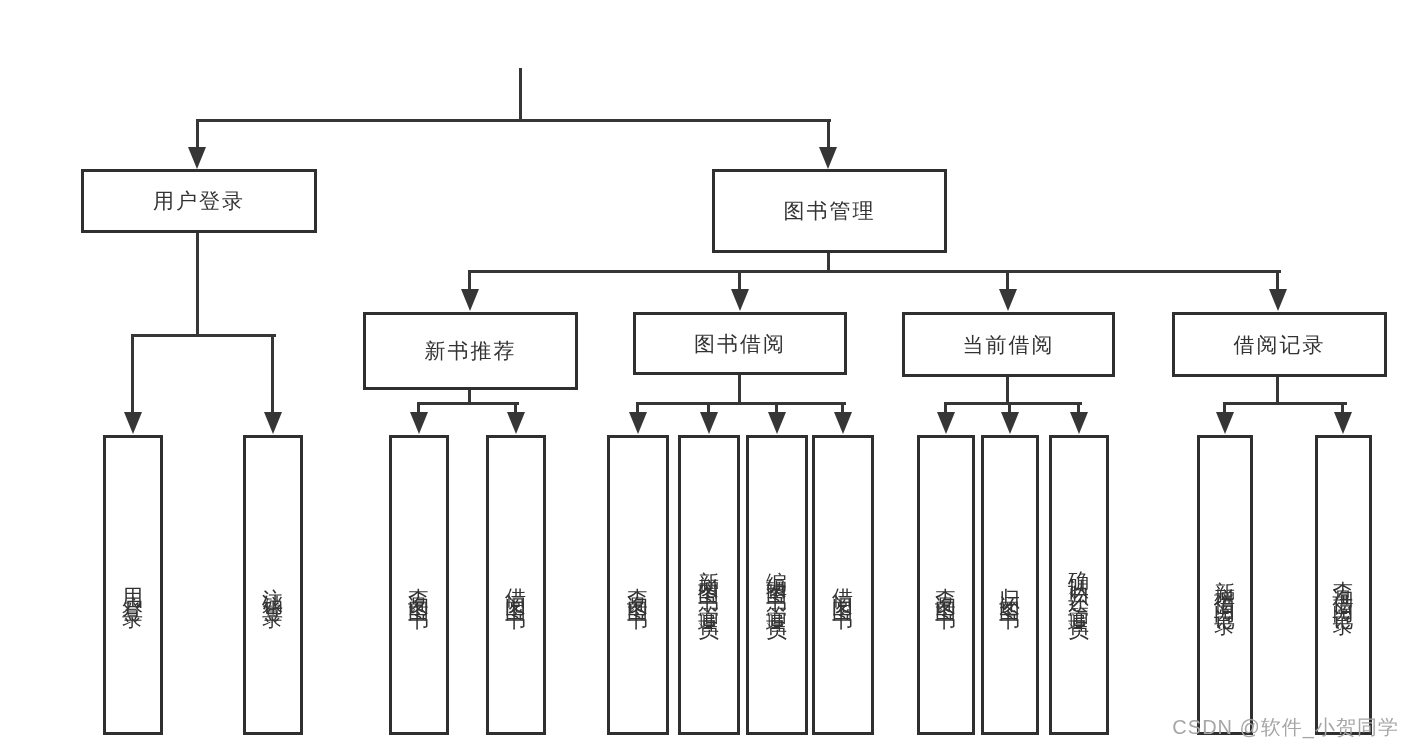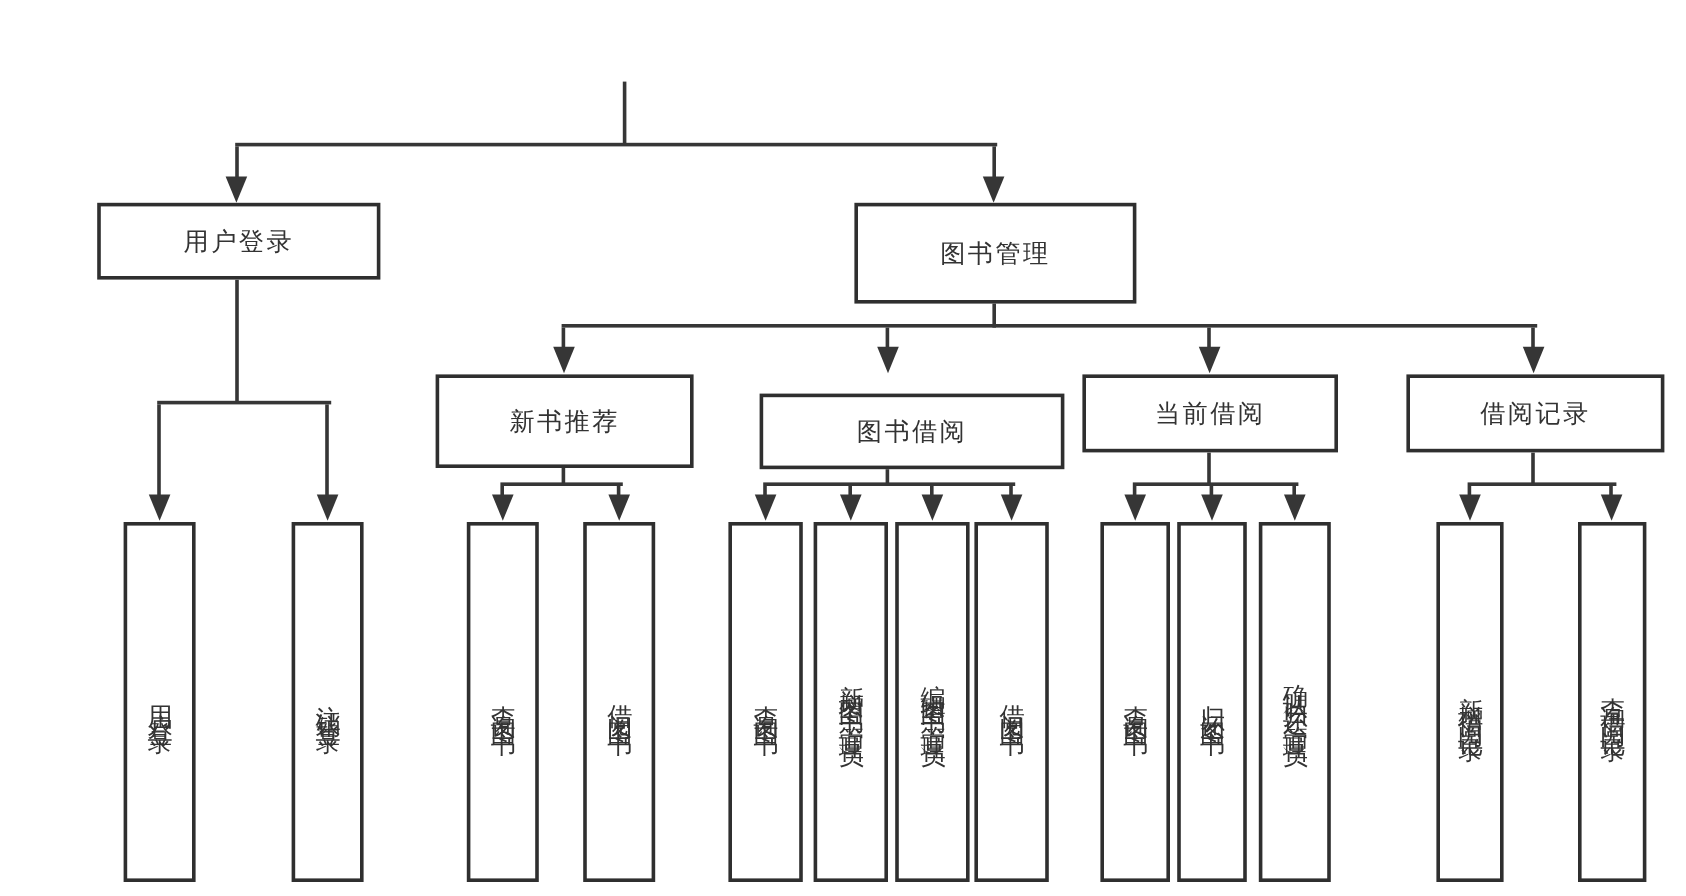--- a/index.html
+++ b/index.html
@@ -113,21 +113,21 @@
   <div class="vline" style="left:1223px;top:405px;height:9px;"></div>
   <div class="ah" style="left:1216px;top:412px;"></div>
   <div class="vline" style="left:1341px;top:405px;height:9px;"></div>
   <div class="ah" style="left:1334px;top:412px;"></div>
 
 
   <div class="node" style="left:81px;top:169px;width:236px;height:64px;">用户登录</div>
   <div class="node" style="left:712px;top:169px;width:235px;height:84px;">图书管理</div>
 
   <div class="node" style="left:363px;top:312px;width:215px;height:78px;">新书推荐</div>
-  <div class="node" style="left:633px;top:328px;width:254px;height:63px;">图书借阅</div>
+  <div class="node" style="left:633px;top:312px;width:214px;height:63px;">图书借阅</div>
   <div class="node" style="left:902px;top:312px;width:213px;height:65px;">当前借阅</div>
   <div class="node" style="left:1172px;top:312px;width:215px;height:65px;">借阅记录</div>
 
   <div class="node leaf" style="left:103px;top:435px;width:60px;height:300px;">用户登录</div>
   <div class="node leaf" style="left:243px;top:435px;width:60px;height:300px;">注销登录</div>
 
   <div class="node leaf" style="left:389px;top:435px;width:60px;height:300px;">查询图书</div>
   <div class="node leaf" style="left:486px;top:435px;width:60px;height:300px;">借阅图书</div>
 
   <div class="node leaf" style="left:607px;top:435px;width:62px;height:300px;">查询图书</div>
@@ -135,14 +135,15 @@
   <div class="node leaf" style="left:746px;top:435px;width:62px;height:300px;">编辑图书（管理员）</div>
   <div class="node leaf" style="left:812px;top:435px;width:62px;height:300px;">借阅图书</div>
 
   <div class="node leaf" style="left:917px;top:435px;width:58px;height:300px;">查询图书</div>
   <div class="node leaf" style="left:981px;top:435px;width:58px;height:300px;">归还图书</div>
   <div class="node leaf" style="left:1049px;top:435px;width:60px;height:300px;">确认归还（管理员）</div>
 
   <div class="node leaf" style="left:1197px;top:435px;width:56px;height:300px;">新增借阅记录</div>
   <div class="node leaf" style="left:1315px;top:435px;width:57px;height:300px;">查询借阅记录</div>
 
+  <div class="watermark">CSDN @软件_小贺同学</div>
 
 </div>
 
 </body></html>

